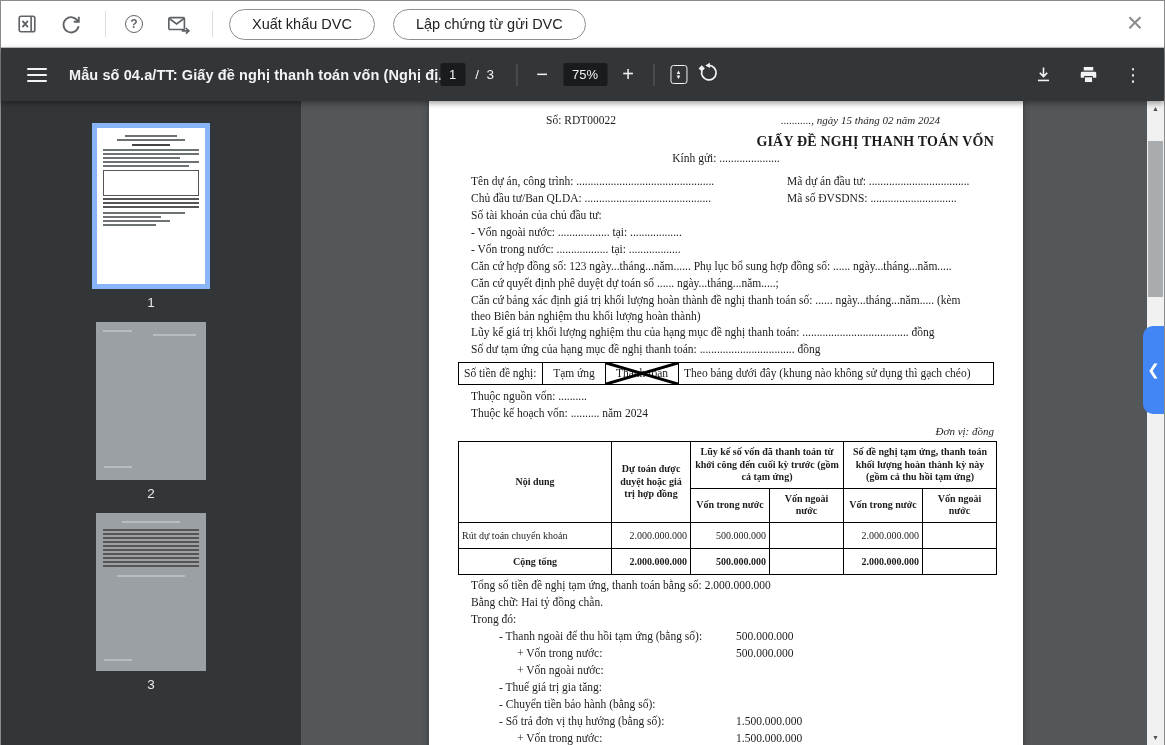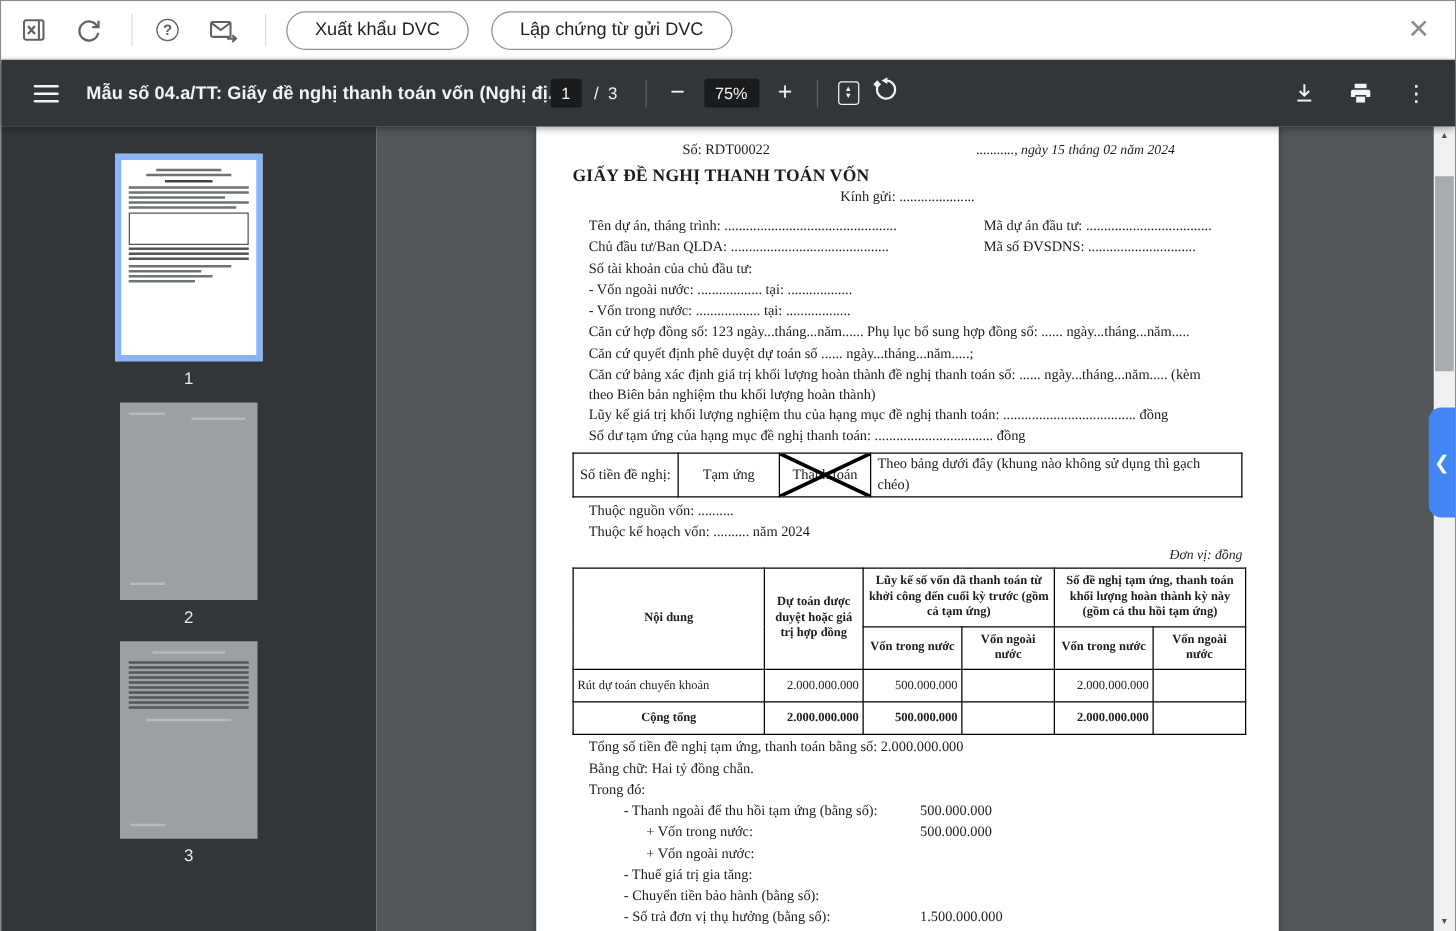--- a/index.html
+++ b/index.html
@@ -54,21 +54,21 @@
   .mini-box { border:1px solid #555; height:26px; margin:3px 0 2px; }
   .mini-tablerow { height:2px; background:#555; margin:2px 0; }
 
   .docarea { flex:1; background:#53575a; position:relative; overflow:hidden; }
   .page { position:absolute; left:128px; top:0; width:594px; height:700px; background:#fff;
     font-family:"Liberation Serif", serif; font-size:11.5px; color:#1c1c1c;
     padding:11px 29px 0; line-height:17px; box-shadow:0 0 6px rgba(0,0,0,.35); }
 
   .head-row { display:flex; justify-content:space-between; padding:0 54px 0 88px; }
   .doc-date { font-style:italic; font-size:11px; }
-  .doc-title { text-align:left; font-weight:bold; font-size:14px; margin-top:4px; letter-spacing:.2px; }
+  .doc-title { text-align:right; font-weight:bold; font-size:14px; margin-top:4px; letter-spacing:.2px; }
   .salutation { text-align:center; margin-bottom:6px; }
   .para { margin:0 13px; }
   .tworow { display:flex; margin:0 13px; }
   .tworow .lft { width:316px; flex:none; white-space:nowrap; overflow:hidden; }
   .tworow .rgt { flex:1; white-space:nowrap; overflow:hidden; }
 
   table.choice { border-collapse:collapse; width:100%; margin:4px 0 3px; font-size:11.5px; }
   table.choice td { border:1px solid #000; height:22px; padding:0 5px; }
   td.crossed { position:relative; text-align:center; }
   td.crossed svg { position:absolute; inset:0; width:100%; height:100%; }
@@ -240,41 +240,41 @@
       <div class="page">
 
         <div class="head-row">
           <span>Số: RDT00022</span>
           <span class="doc-date">..........., ngày 15 tháng 02 năm 2024</span>
         </div>
         <div class="doc-title">GIẤY ĐỀ NGHỊ THANH TOÁN VỐN</div>
         <div class="salutation">Kính gửi: .....................</div>
 
         <div class="tworow">
-          <span class="lft">Tên dự án, tháng trình: ................................................</span>
+          <span class="lft">Tên dự án, công trình: ................................................</span>
           <span class="rgt">Mã dự án đầu tư: ...................................</span>
         </div>
         <div class="tworow">
           <span class="lft">Chủ đầu tư/Ban QLDA: ............................................</span>
           <span class="rgt">Mã số ĐVSDNS: ..............................</span>
         </div>
         <div class="para">Số tài khoản của chủ đầu tư:</div>
         <div class="para">- Vốn ngoài nước: .................. tại: ..................</div>
         <div class="para">- Vốn trong nước: .................. tại: ..................</div>
         <div class="para">Căn cứ hợp đồng số: 123 ngày...tháng...năm...... Phụ lục bổ sung hợp đồng số: ...... ngày...tháng...năm.....</div>
         <div class="para">Căn cứ quyết định phê duyệt dự toán số ...... ngày...tháng...năm.....;</div>
         <div class="para" style="line-height:16px;">Căn cứ bảng xác định giá trị khối lượng hoàn thành đề nghị thanh toán số: ...... ngày...tháng...năm..... (kèm theo Biên bản nghiệm thu khối lượng hoàn thành)</div>
         <div class="para">Lũy kế giá trị khối lượng nghiệm thu của hạng mục đề nghị thanh toán: ..................................... đồng</div>
         <div class="para">Số dư tạm ứng của hạng mục đề nghị thanh toán: ................................. đồng</div>
 
         <table class="choice">
           <tbody>
               <tr>
             <td style="width:84px;margin-left:33px;">Số tiền đề nghị:</td>
-            <td style="width:81px;text-align:center;">Tạm ứng</td>
+            <td style="width:63px;text-align:center;">Tạm ứng</td>
             <td class="crossed" style="width:73px;">
               <span>Thanh toán</span>
               <svg preserveAspectRatio="none" viewBox="0 0 100 100">
                 <line x1="0" y1="0" x2="100" y2="100" stroke="#000" stroke-width="3" vector-effect="non-scaling-stroke"></line>
                 <line x1="0" y1="100" x2="100" y2="0" stroke="#000" stroke-width="3" vector-effect="non-scaling-stroke"></line>
               </svg>
             </td>
             <td>Theo bảng dưới đây (khung nào không sử dụng thì gạch chéo)</td>
           </tr>
         </tbody>

